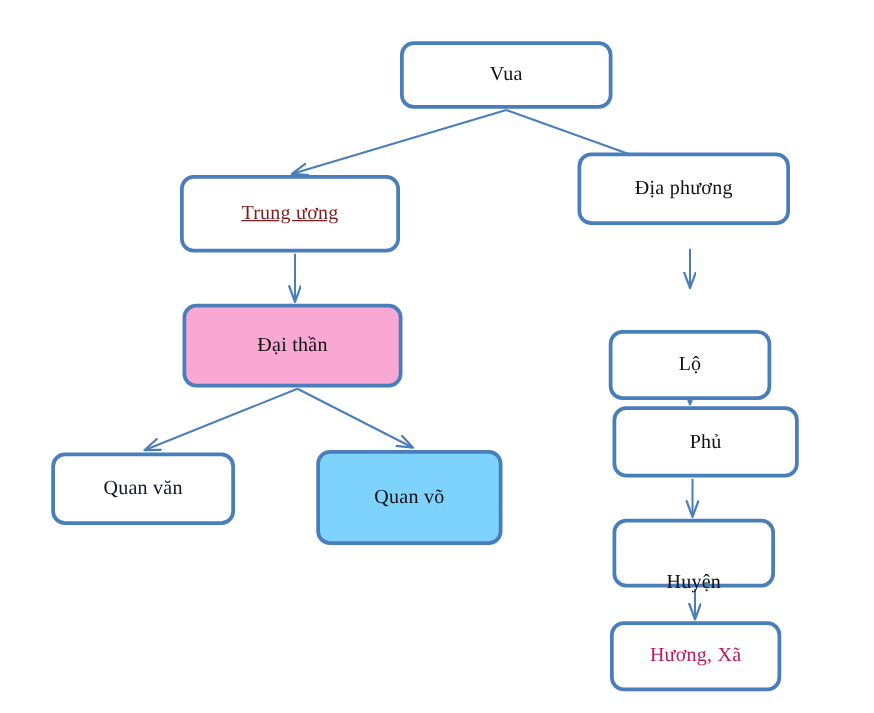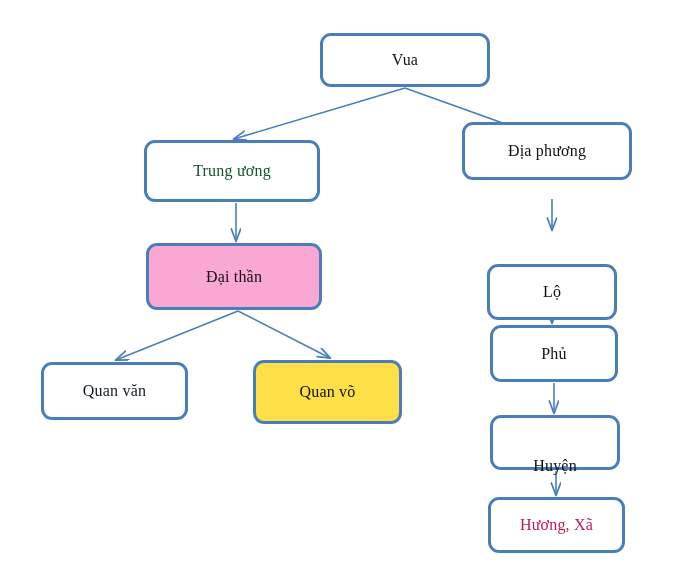--- a/index.html
+++ b/index.html
@@ -67,38 +67,38 @@
         <line x1="554" y1="383" x2="554" y2="413" stroke="#4a7ebb" stroke-width="1.6" marker-end="url(#arrowhead)"></line>
         <line x1="556" y1="471" x2="556" y2="495" stroke="#4a7ebb" stroke-width="1.6" marker-end="url(#arrowhead)"></line>
       </g>
   </svg>
 
   <div id="node-layer">
       <div class="node" style="left: 320px; top: 33px; width: 170px; height: 54px; border-color: rgb(74, 126, 187); background: rgb(255, 255, 255);">
         <span class="node-label" style="color: rgb(17, 17, 17);">Vua</span>
       </div>
       <div class="node" style="left: 144px; top: 140px; width: 176px; height: 62px; border-color: rgb(74, 126, 187); background: rgb(255, 255, 255);">
-        <span class="node-label" style="color: #14532d;">Trung ương</span>
+        <span class="node-label" style="color: #7f1d1d; text-decoration: underline;">Trung ương</span>
       </div>
       <div class="node" style="left: 462px; top: 122px; width: 170px; height: 58px; border-color: rgb(74, 126, 187); background: rgb(255, 255, 255);">
         <span class="node-label" style="color: rgb(17, 17, 17);">Địa phương</span>
       </div>
       <div class="node" style="left: 146px; top: 243px; width: 176px; height: 67px; border-color: rgb(74, 126, 187); background: #f9a8d4;">
         <span class="node-label" style="color: rgb(17, 17, 17);">Đại thần</span>
       </div>
       <div class="node" style="left: 487px; top: 232px; width: 130px; height: 56px; border-color: rgb(74, 126, 187); background: rgb(255, 255, 255); margin-top: 32px;">
         <span class="node-label" style="color: rgb(17, 17, 17);">Lộ</span>
       </div>
       <div class="node" style="left: 41px; top: 362px; width: 147px; height: 58px; border-color: rgb(74, 126, 187); background: rgb(255, 255, 255);">
         <span class="node-label" style="color: #0f172a;">Quan văn</span>
       </div>
-      <div class="node" style="left: 253px; top: 360px; width: 149px; height: 64px; border-color: rgb(74, 126, 187); background: #fde047;">
+      <div class="node" style="left: 253px; top: 360px; width: 149px; height: 76px; border-color: rgb(74, 126, 187); background: #7dd3fc;">
         <span class="node-label" style="color: rgb(17, 17, 17);">Quan võ</span>
       </div>
-      <div class="node" style="left: 490px; top: 325px; width: 128px; height: 57px; border-color: rgb(74, 126, 187); background: rgb(255, 255, 255);">
+      <div class="node" style="left: 490px; top: 325px; width: 149px; height: 57px; border-color: rgb(74, 126, 187); background: rgb(255, 255, 255);">
         <span class="node-label" style="color: rgb(17, 17, 17);">Phủ</span>
       </div>
       <div class="node" style="left: 490px; top: 415px; width: 130px; height: 55px; border-color: rgb(74, 126, 187); background: rgb(255, 255, 255);">
         <span class="node-label" style="color: rgb(17, 17, 17); margin-top: 47px;">Huyện</span>
       </div>
       <div class="node" style="left: 488px; top: 497px; width: 137px; height: 56px; border-color: rgb(74, 126, 187); background: rgb(255, 255, 255);">
         <span class="node-label" style="color: #be185d;">Hương, Xã</span>
       </div>
     </div>
 

